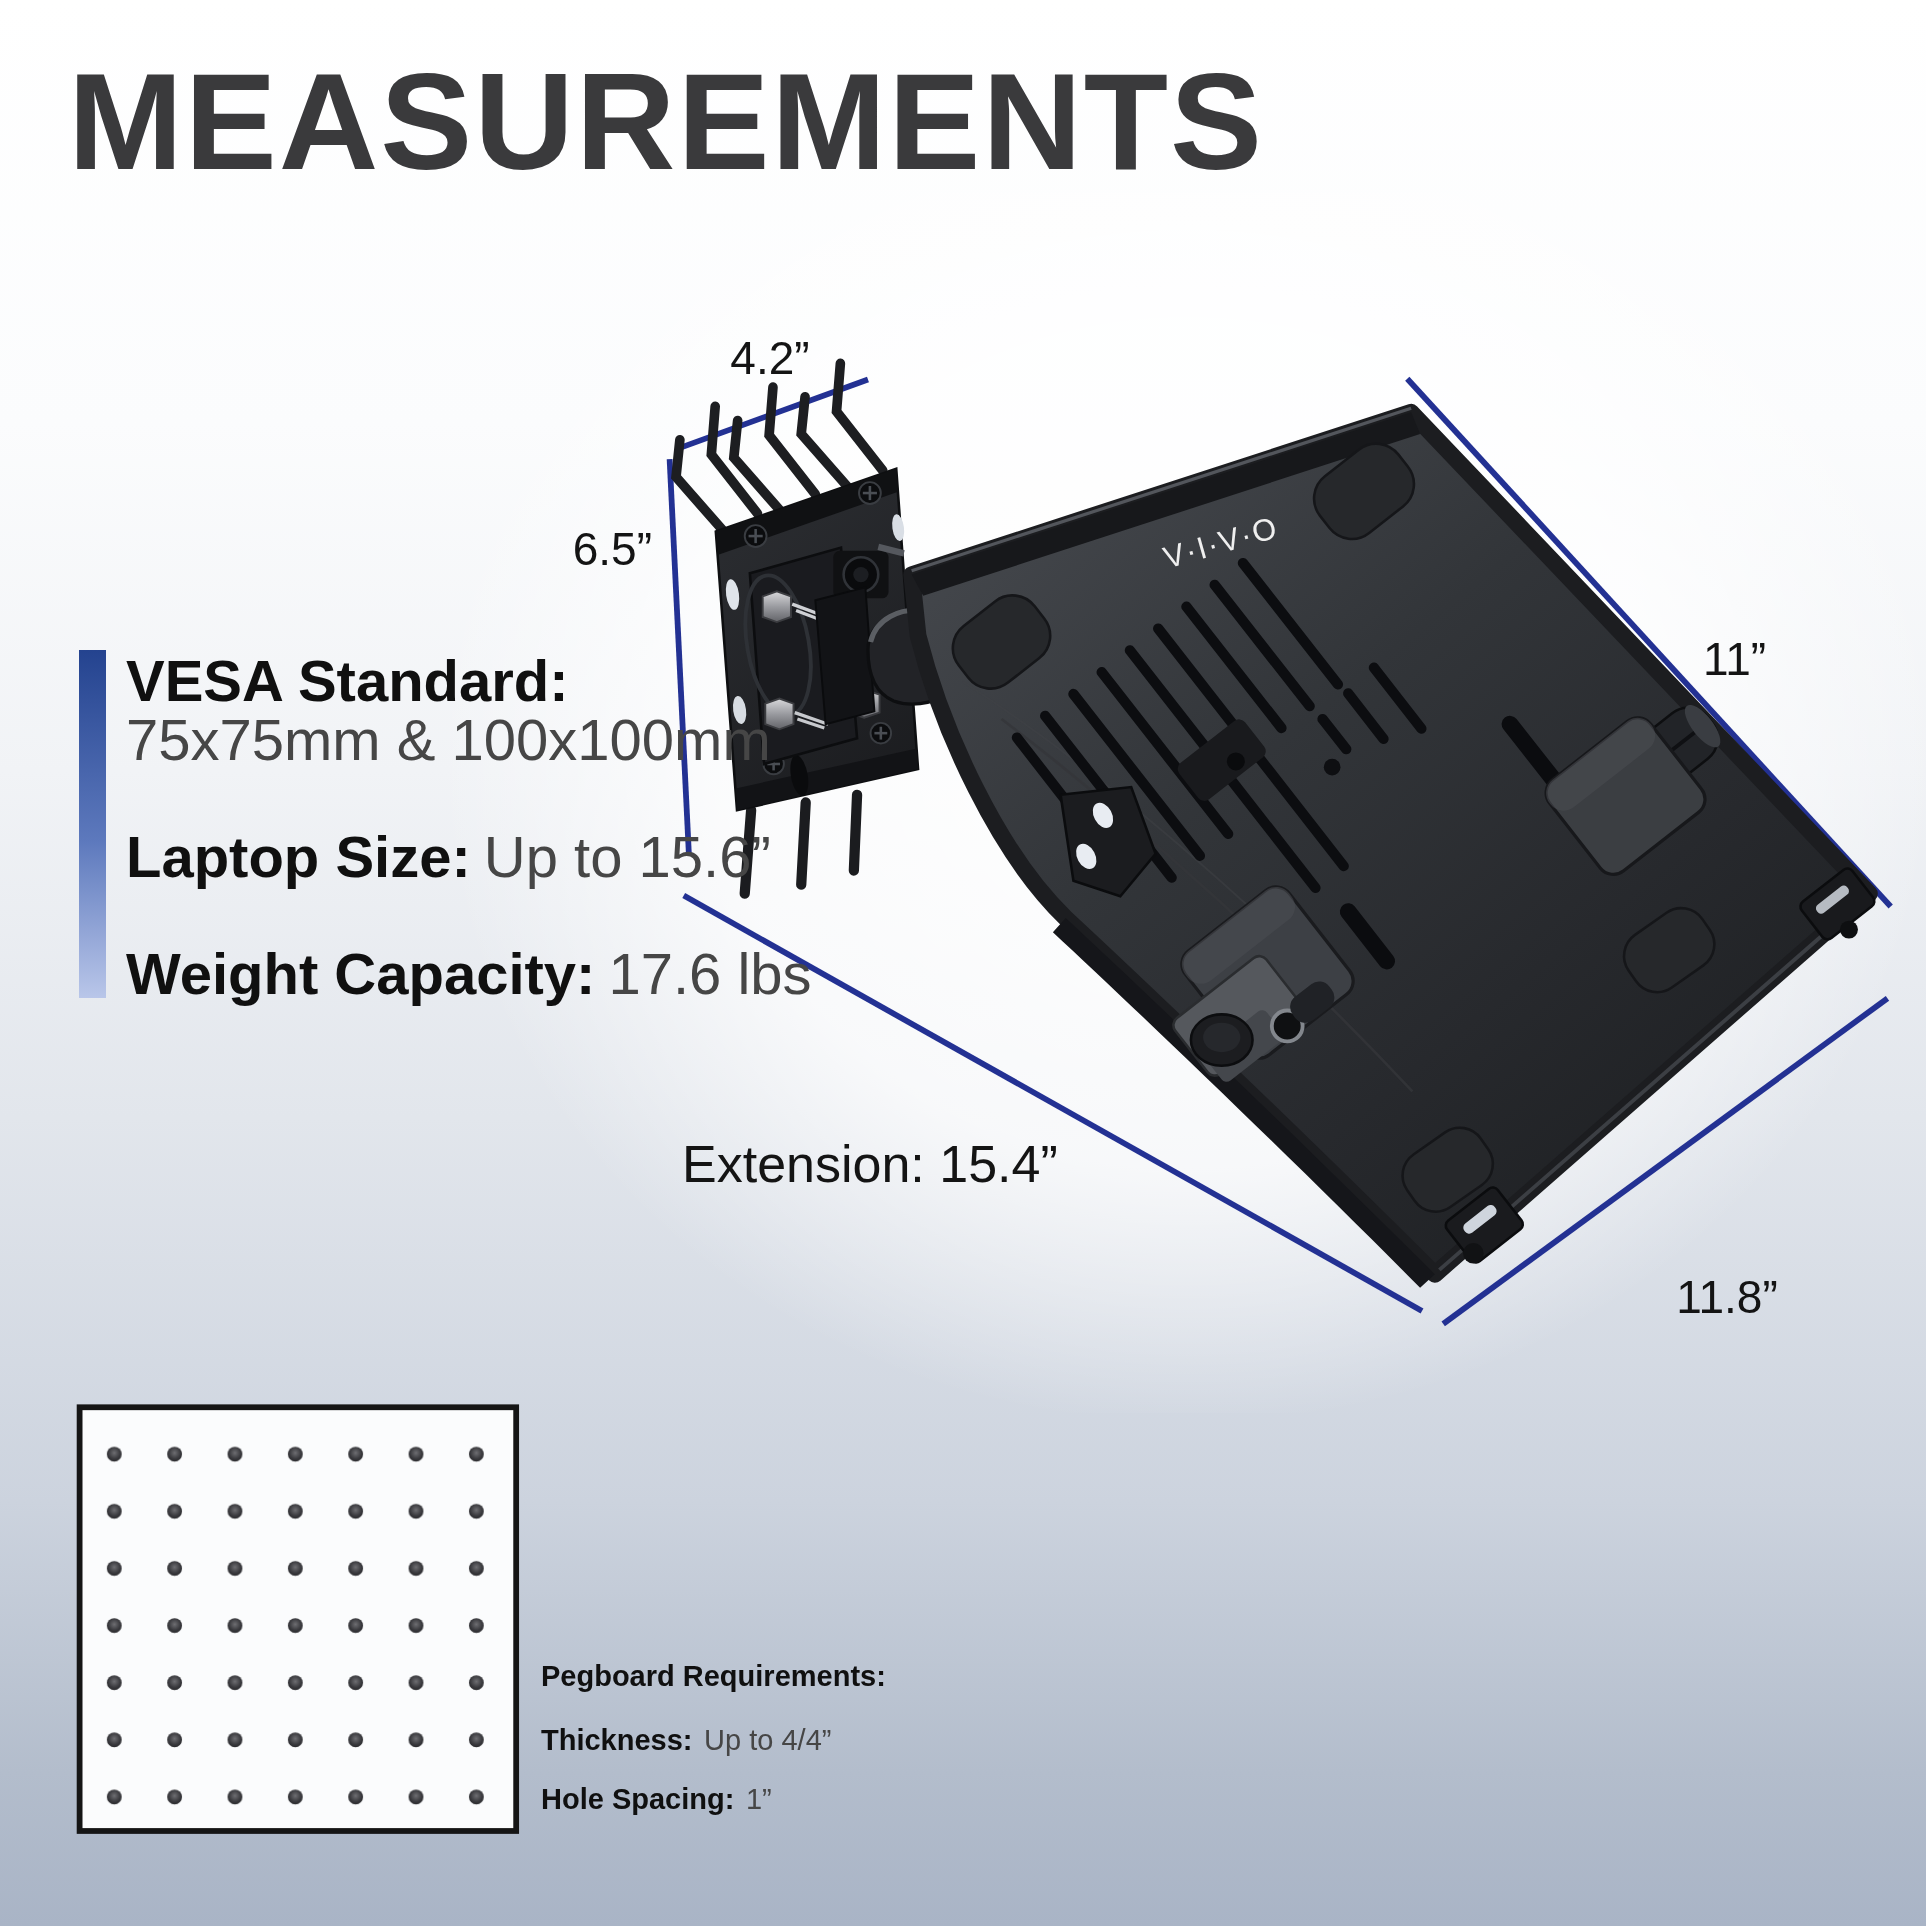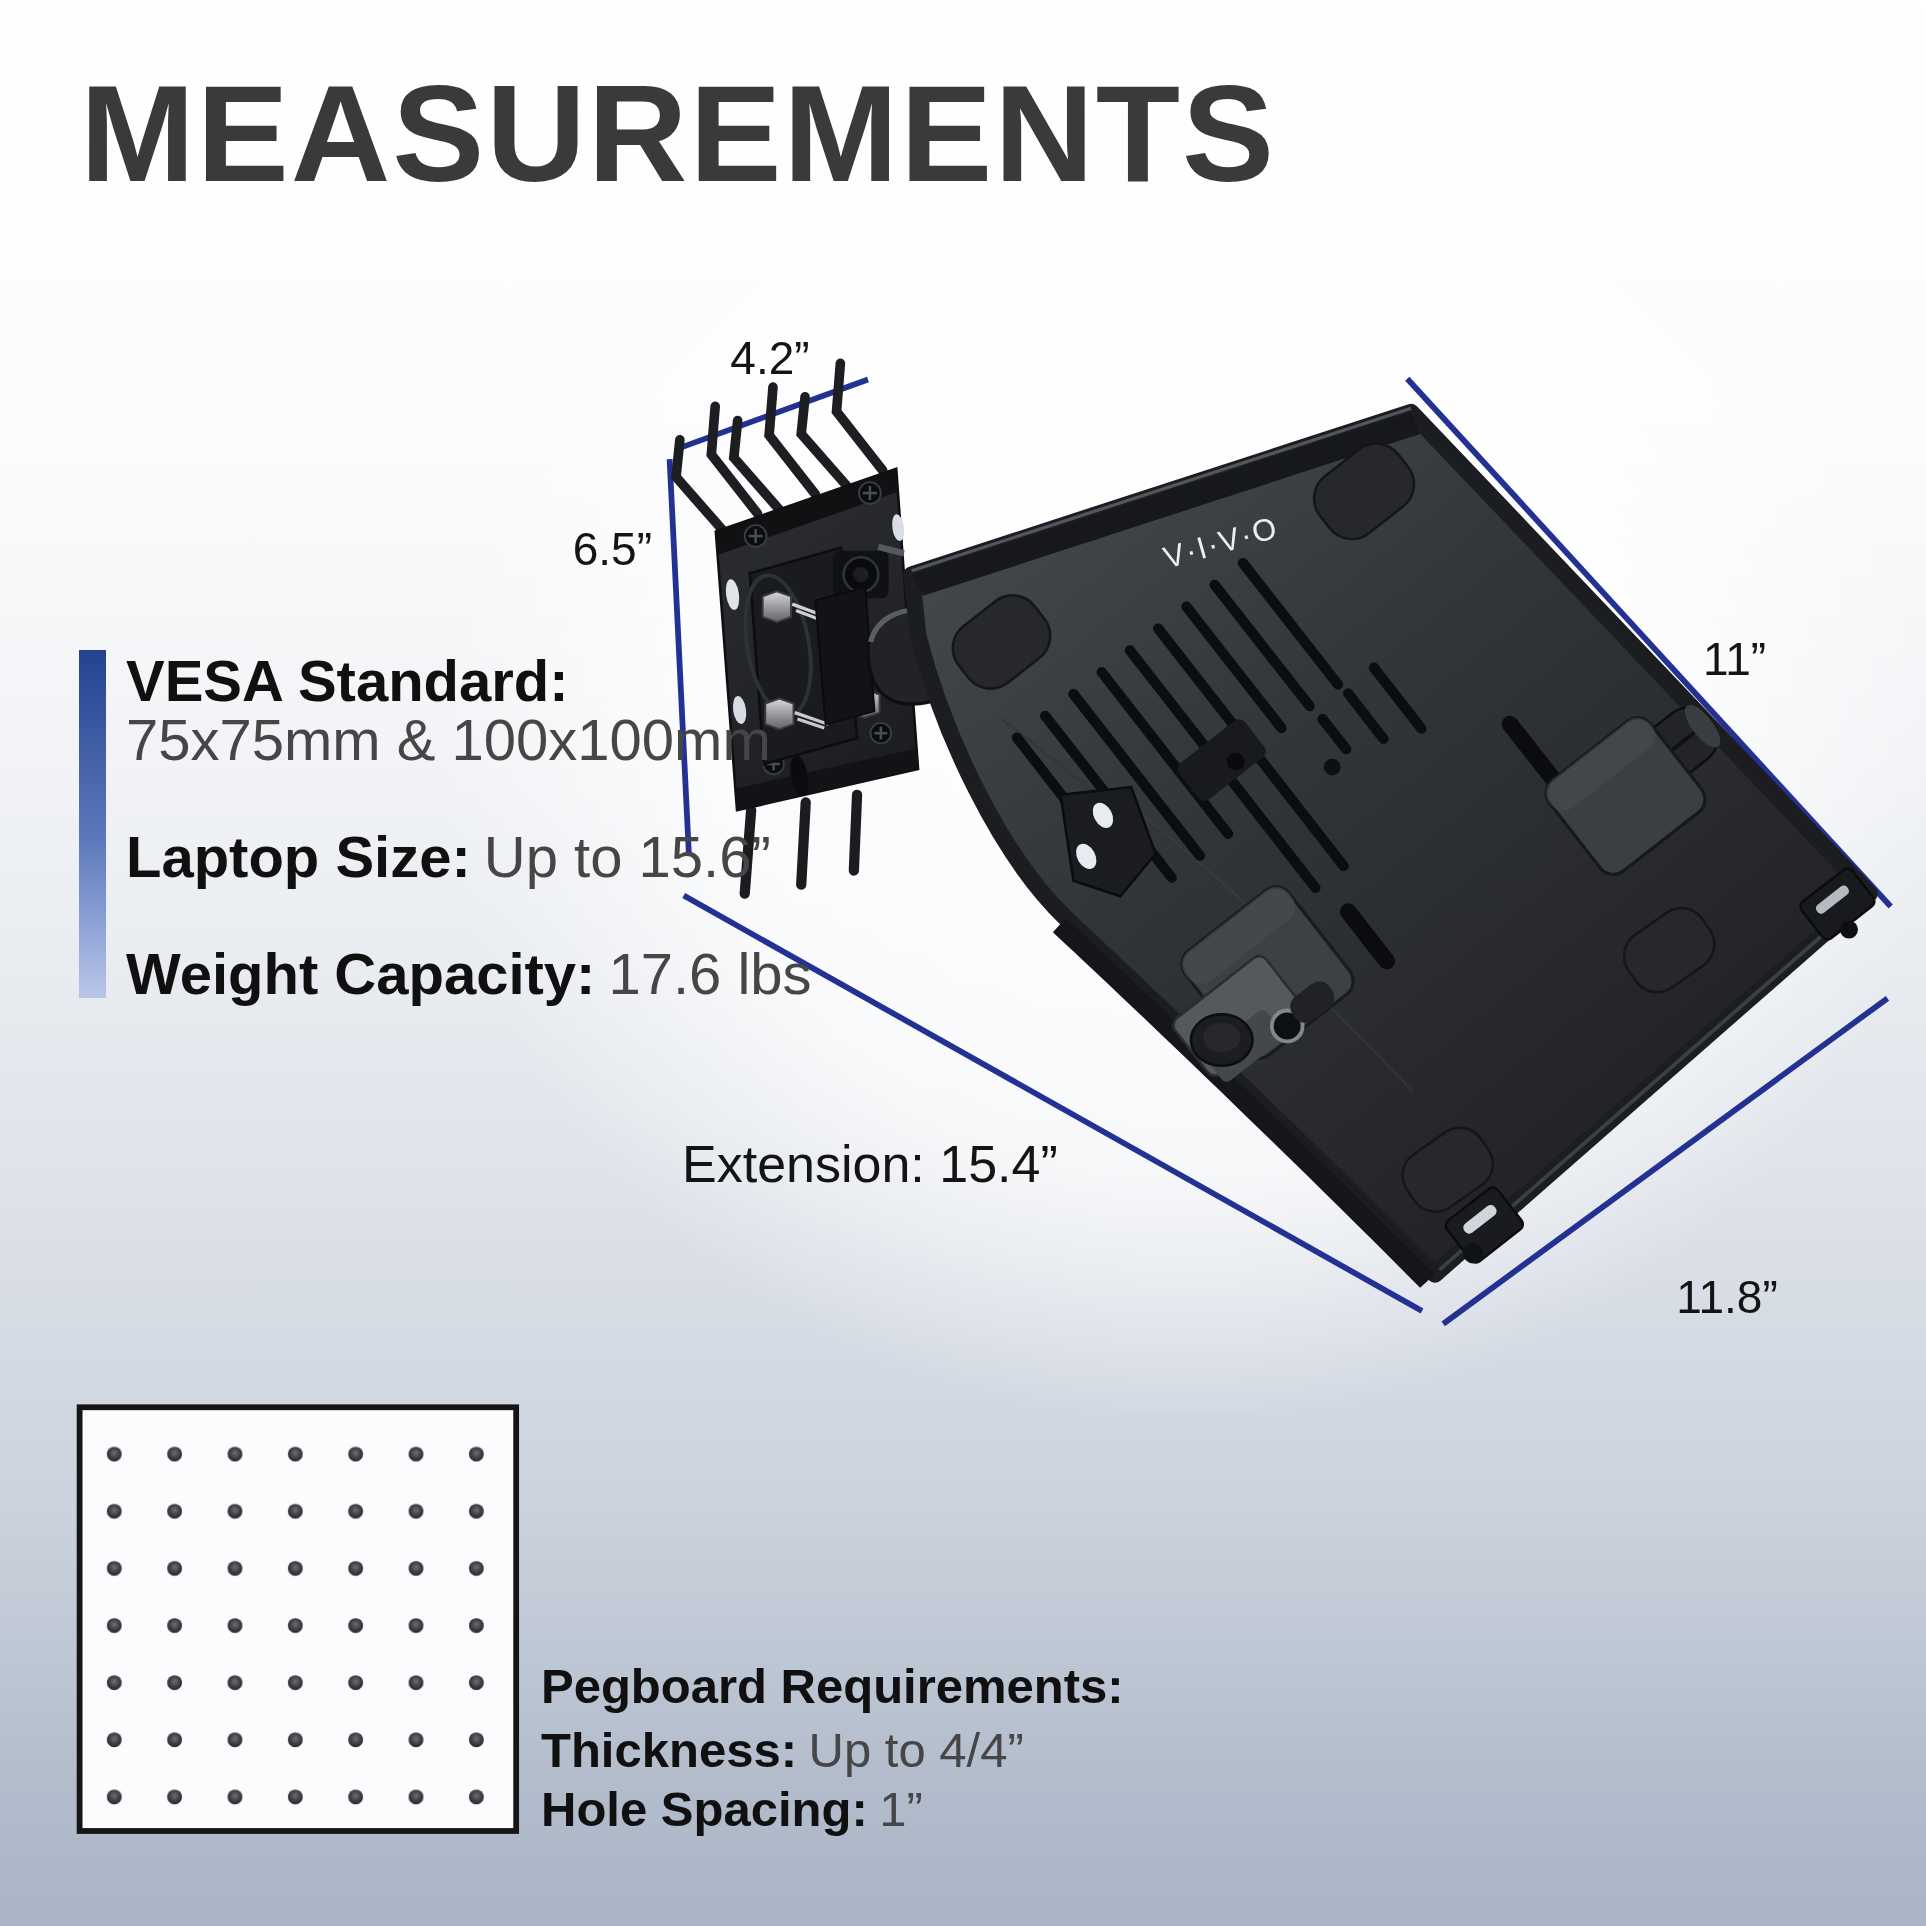--- a/index.html
+++ b/index.html
@@ -6,21 +6,21 @@
   .canvas{
     position:relative;width:1926px;height:1926px;overflow:hidden;
     font-family:"Liberation Sans",sans-serif;
     background:linear-gradient(180deg,#ffffff 0%,#fbfcfd 22%,#f1f3f6 40%,#e2e6ec 58%,#ccd3de 78%,#b3bdcc 92%,#a9b4c6 100%);
   }
   .photo-halo{
     position:absolute;left:449px;top:193px;width:1477px;height:1220px;
     background:radial-gradient(ellipse at 50% 45%,rgba(255,255,255,.95) 0%,rgba(255,255,255,.75) 45%,rgba(255,255,255,0) 72%);
   }
   .page-title{
-    position:absolute;left:68px;top:49px;margin:12px;
+    position:absolute;left:68px;top:49px;margin:0;
     font-size:138px;font-weight:700;letter-spacing:1.9px;line-height:1.05;
     color:#3a3a3c;white-space:nowrap;
   }
   svg{position:absolute;left:0;top:0;}
   .dim-label{
     position:absolute;font-size:46px;color:#141414;white-space:nowrap;line-height:1;
   }
   .dim-4-2{left:706px;top:335px;width:128px;text-align:center;}
   .dim-6-5{left:544px;top:526px;width:108px;text-align:right;}
   .dim-11{left:1703px;top:636px;}
@@ -30,21 +30,21 @@
     position:absolute;left:79px;top:650px;width:27px;height:348px;
     background:linear-gradient(180deg,#24438f 0%,#5d79bd 55%,#b9c6e9 100%);
   }
   .spec-line{position:absolute;left:126px;font-size:58px;line-height:1;white-space:nowrap;color:#101010;}
   .spec-line .lbl{font-weight:700;color:#101010;}
   .spec-line .val{font-weight:400;color:#464646;margin-left:13px;}
   .spec-vesa-label{top:652px;}
   .spec-vesa-value{top:711px;}
   .spec-laptop{top:828px;}
   .spec-weight{top:945px;}
-  .peg-text{position:absolute;left:541px;font-size:49px;line-height:1;white-space:nowrap;}
+  .peg-text{position:absolute;left:541px;font-size:29px;line-height:1;white-space:nowrap;}
   .peg-heading{top:1662px;font-weight:700;color:#101010;}
   .peg-row1{top:1726px;}
   .peg-row2{top:1785px;}
   .peg-text .lbl{font-weight:700;color:#101010;}
   .peg-text .val{font-weight:400;color:#464646;margin-left:11.6px;}
 </style>
 </head>
 <body>
 
 <div class="canvas">

